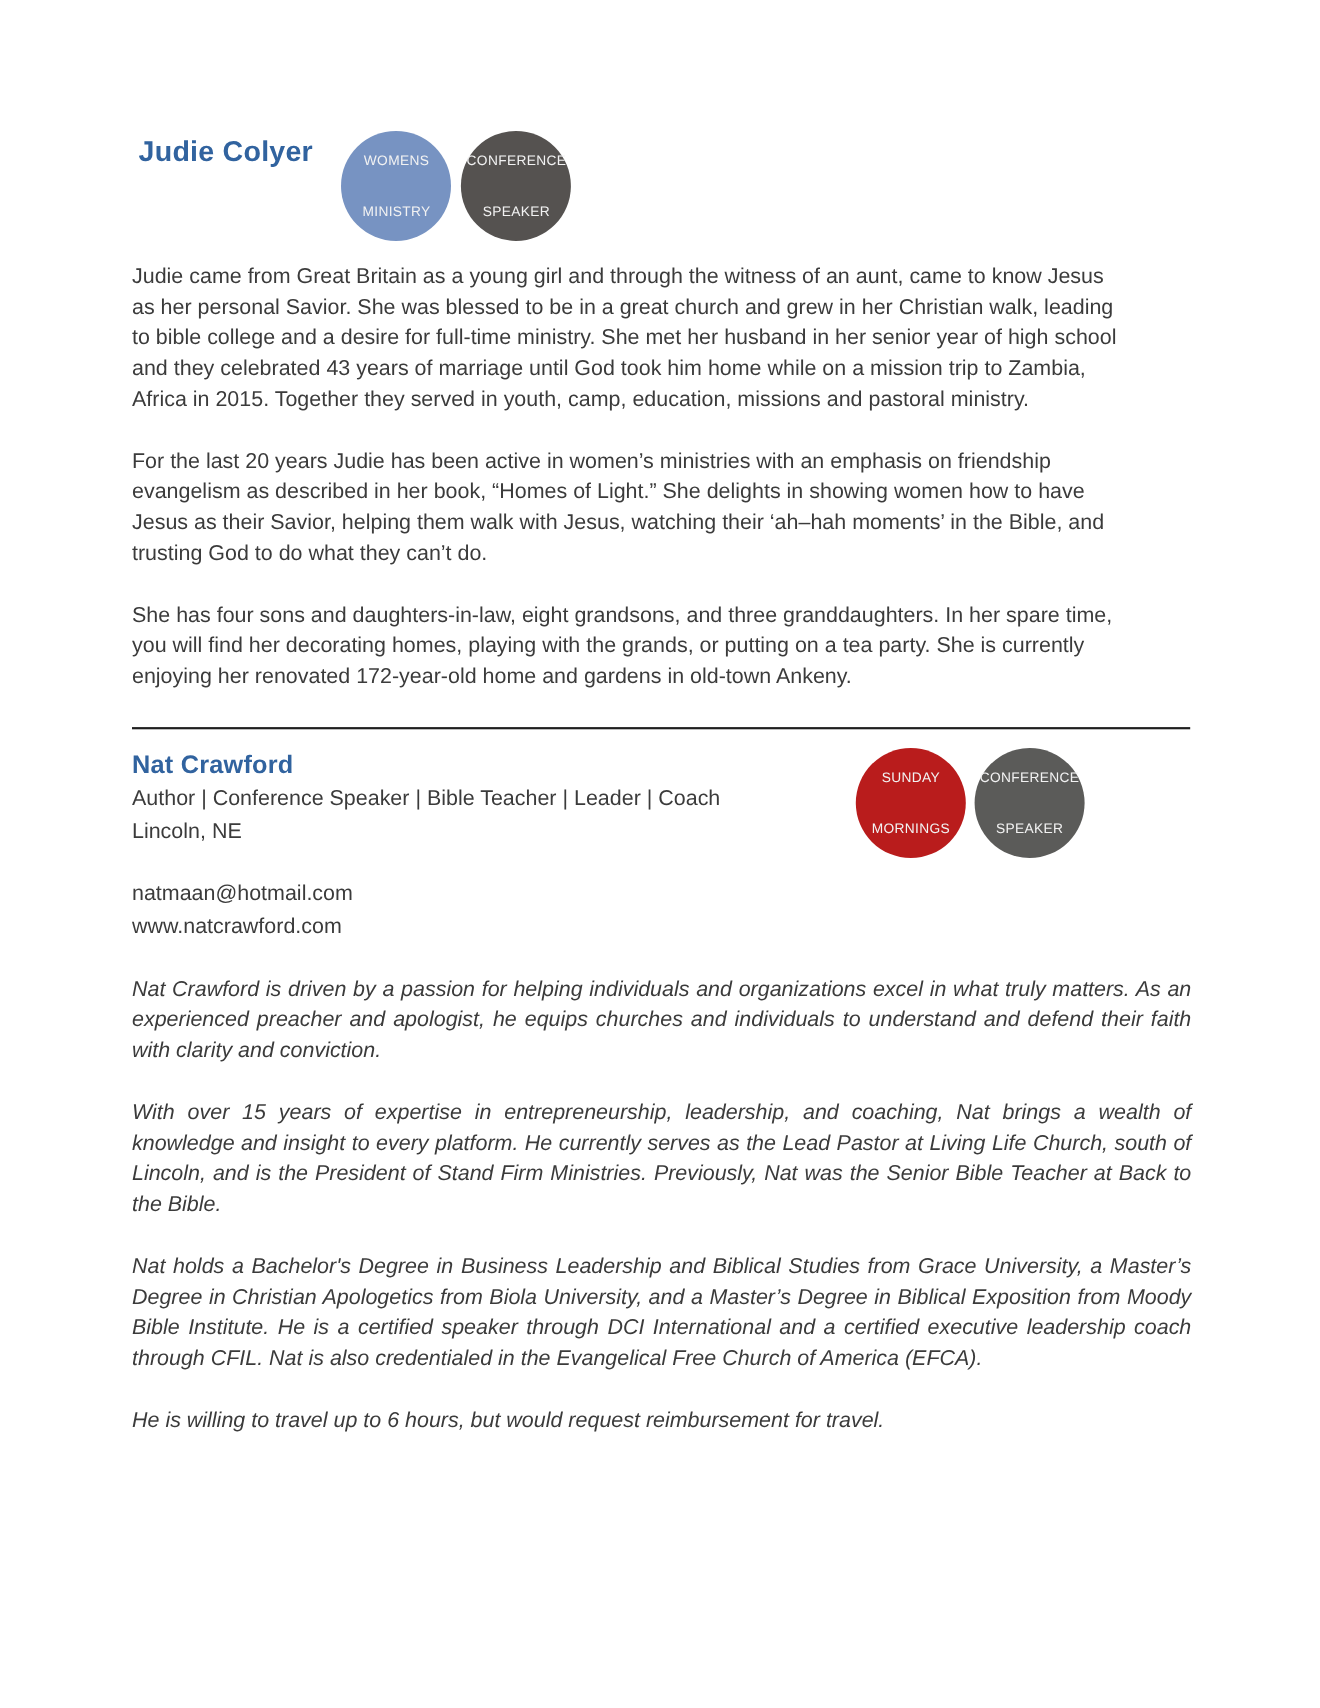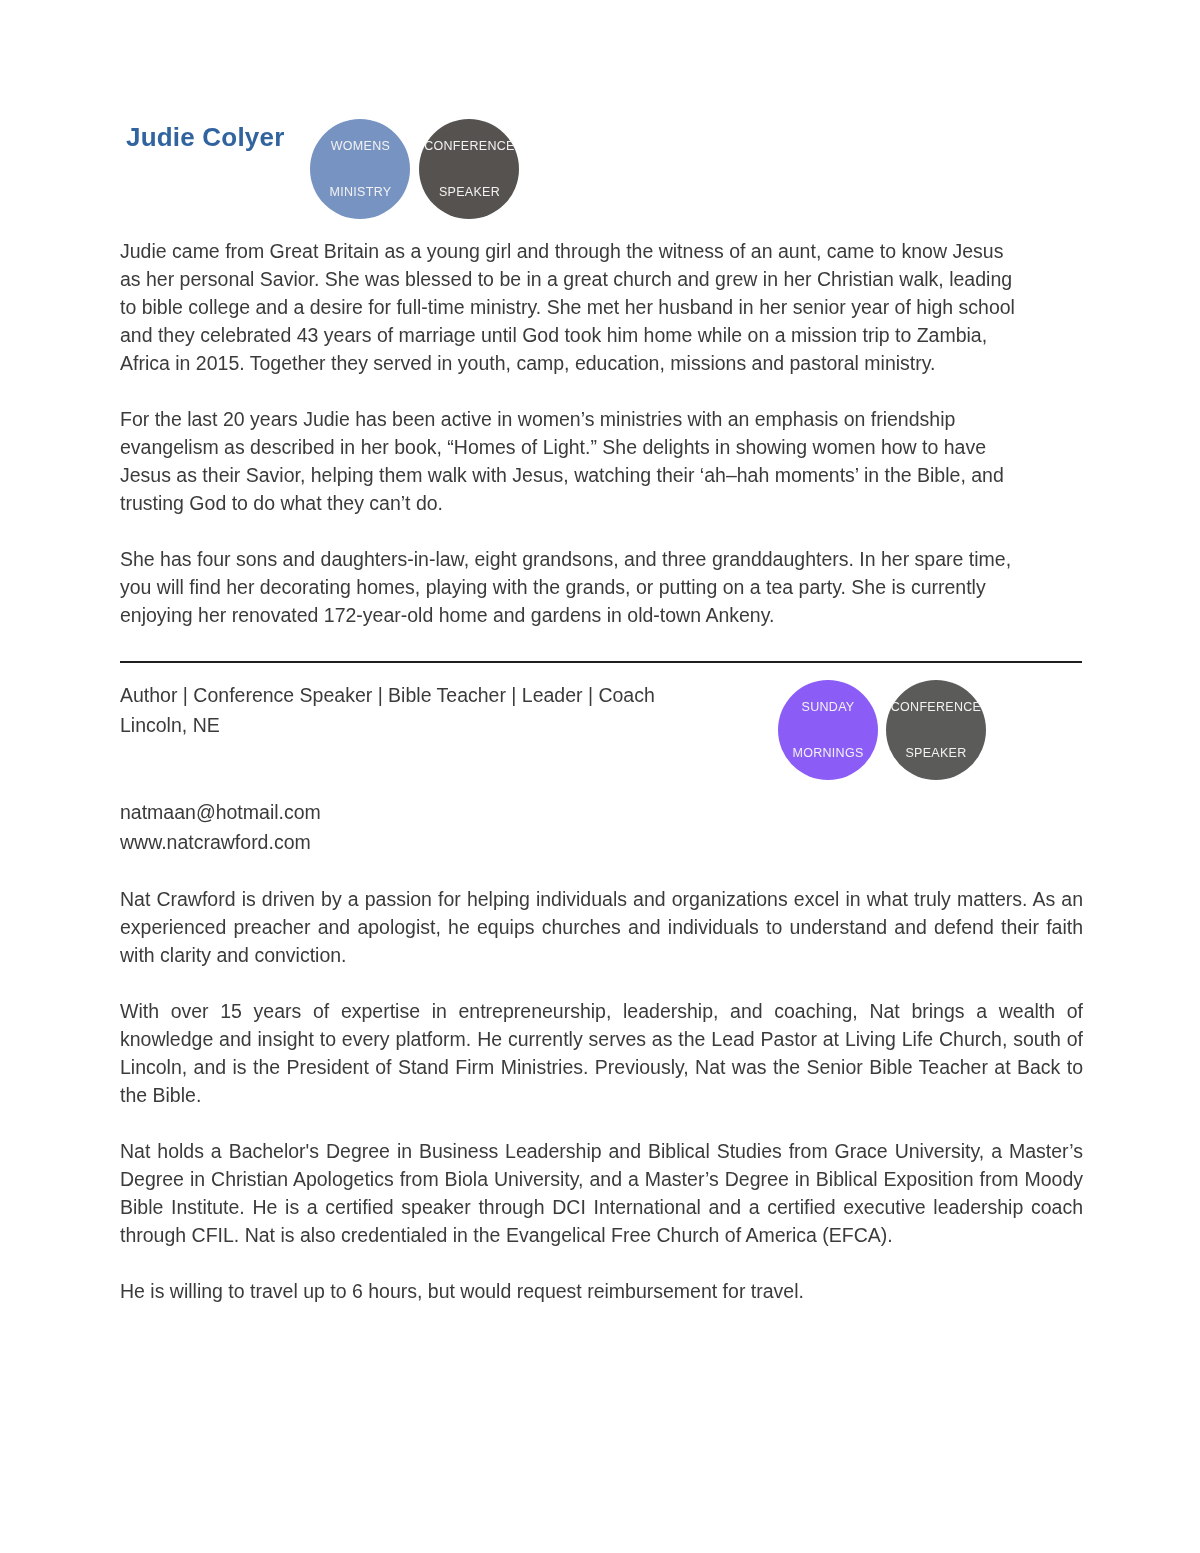--- a/index.html
+++ b/index.html
@@ -77,21 +77,21 @@
     line-height: 30px;
     color: #3b3b3b;
   }
   .nat-header .badge { position: absolute; top: 0; }
   .nat-header .badge-1 { left: 658px; }
   .nat-header .badge-2 { left: 766px; }
 
   .nat-contact { margin-top: 17px; }
   .contact-line { font-size: 19.5px; line-height: 30px; color: #3b3b3b; }
 
-  .nat-body { width: 963px; }
+  .nat-body { width: 963px; font-style: italic; }
   .nat-body .para { text-align: justify; }
   .nat-body .para.last { text-align: left; }
 </style>
 </head>
 <body>
 
 <div class="page">
 
   <section>
 
@@ -115,24 +115,25 @@
       <p class="para">She has four sons and daughters-in-law, eight grandsons, and three granddaughters. In her spare time, you will find her decorating homes, playing with the grands, or putting on a tea party. She is currently enjoying her renovated 172-year-old home and gardens in old-town Ankeny.</p>
     </div>
 
   </section>
 
   <hr class="section-divider">
 
   <section>
 
     <div class="nat-header">
+      <h2 class="speaker-name">Nat Crawford</h2>
       <div class="nat-roles">Author | Conference Speaker | Bible Teacher | Leader | Coach</div>
       <div class="nat-location">Lincoln, NE</div>
 
-      <div class="badge badge-1" style="background: #8b5cf6;">
+      <div class="badge badge-1" style="background: #b91c1c;">
         <span>SUNDAY</span>
         <span>MORNINGS</span>
       </div>
 
       <div class="badge badge-2" style="background: rgb(91, 91, 89);">
         <span>CONFERENCE</span>
         <span>SPEAKER</span>
       </div>
     </div>
 

